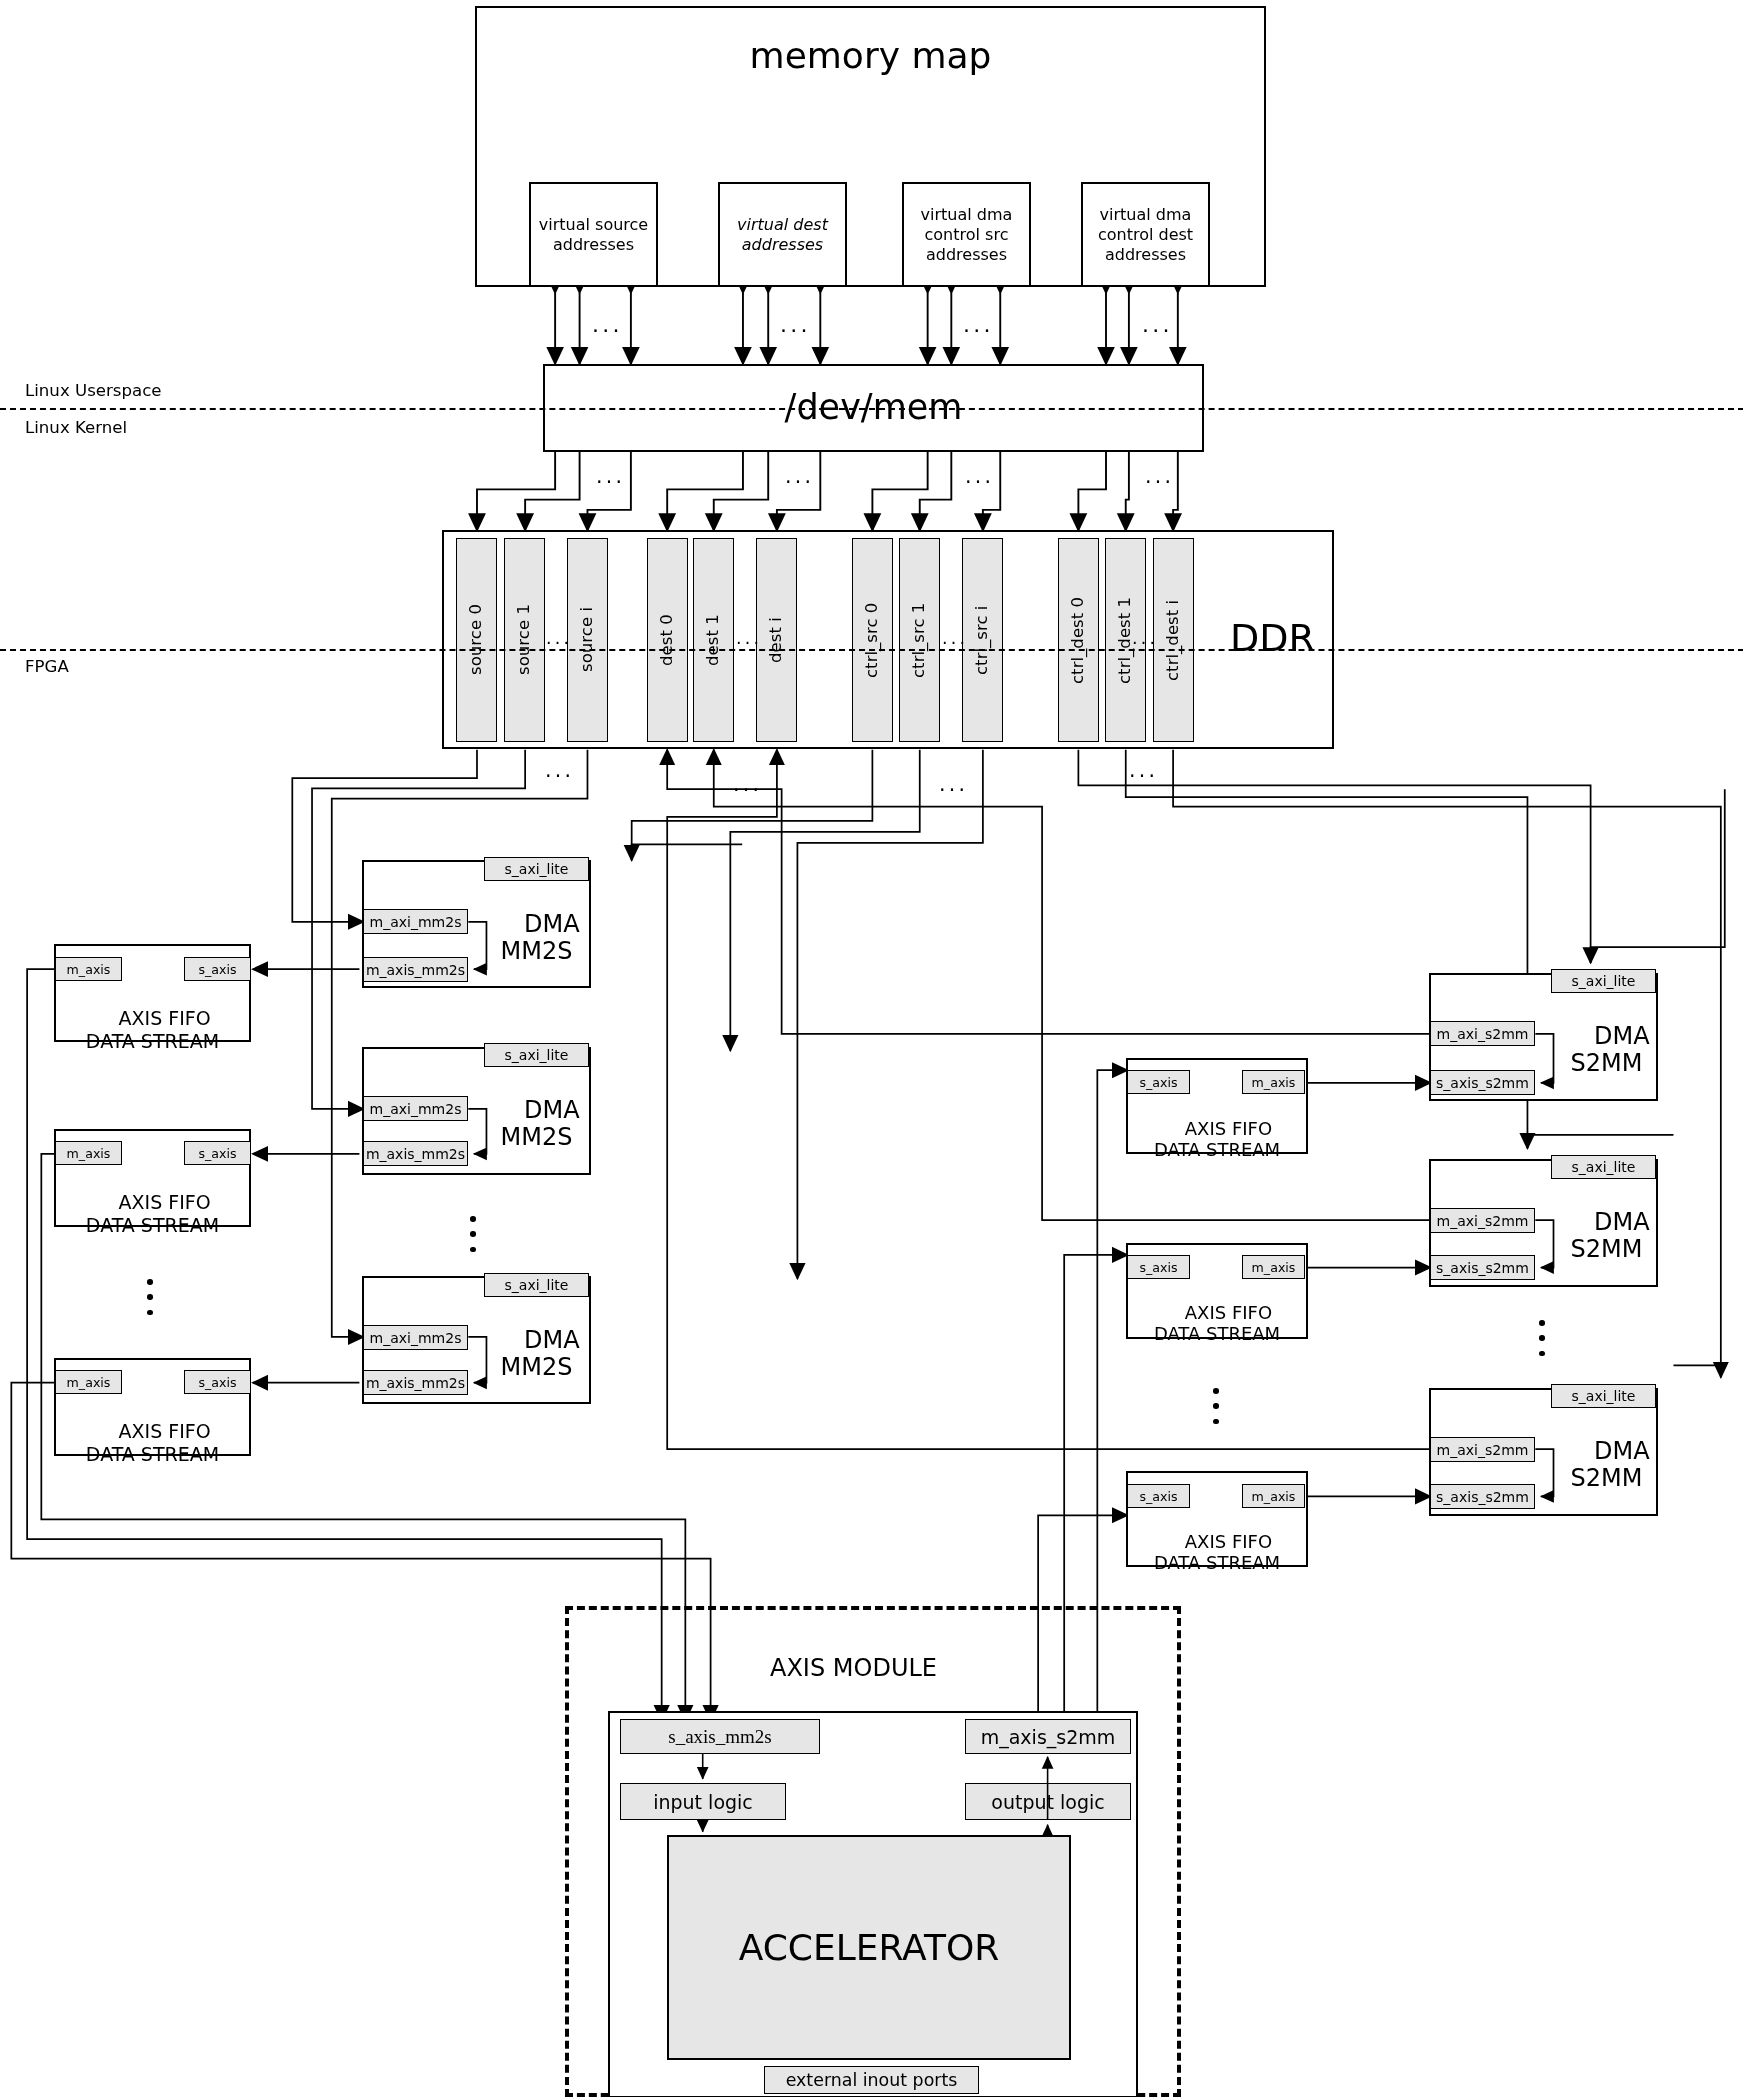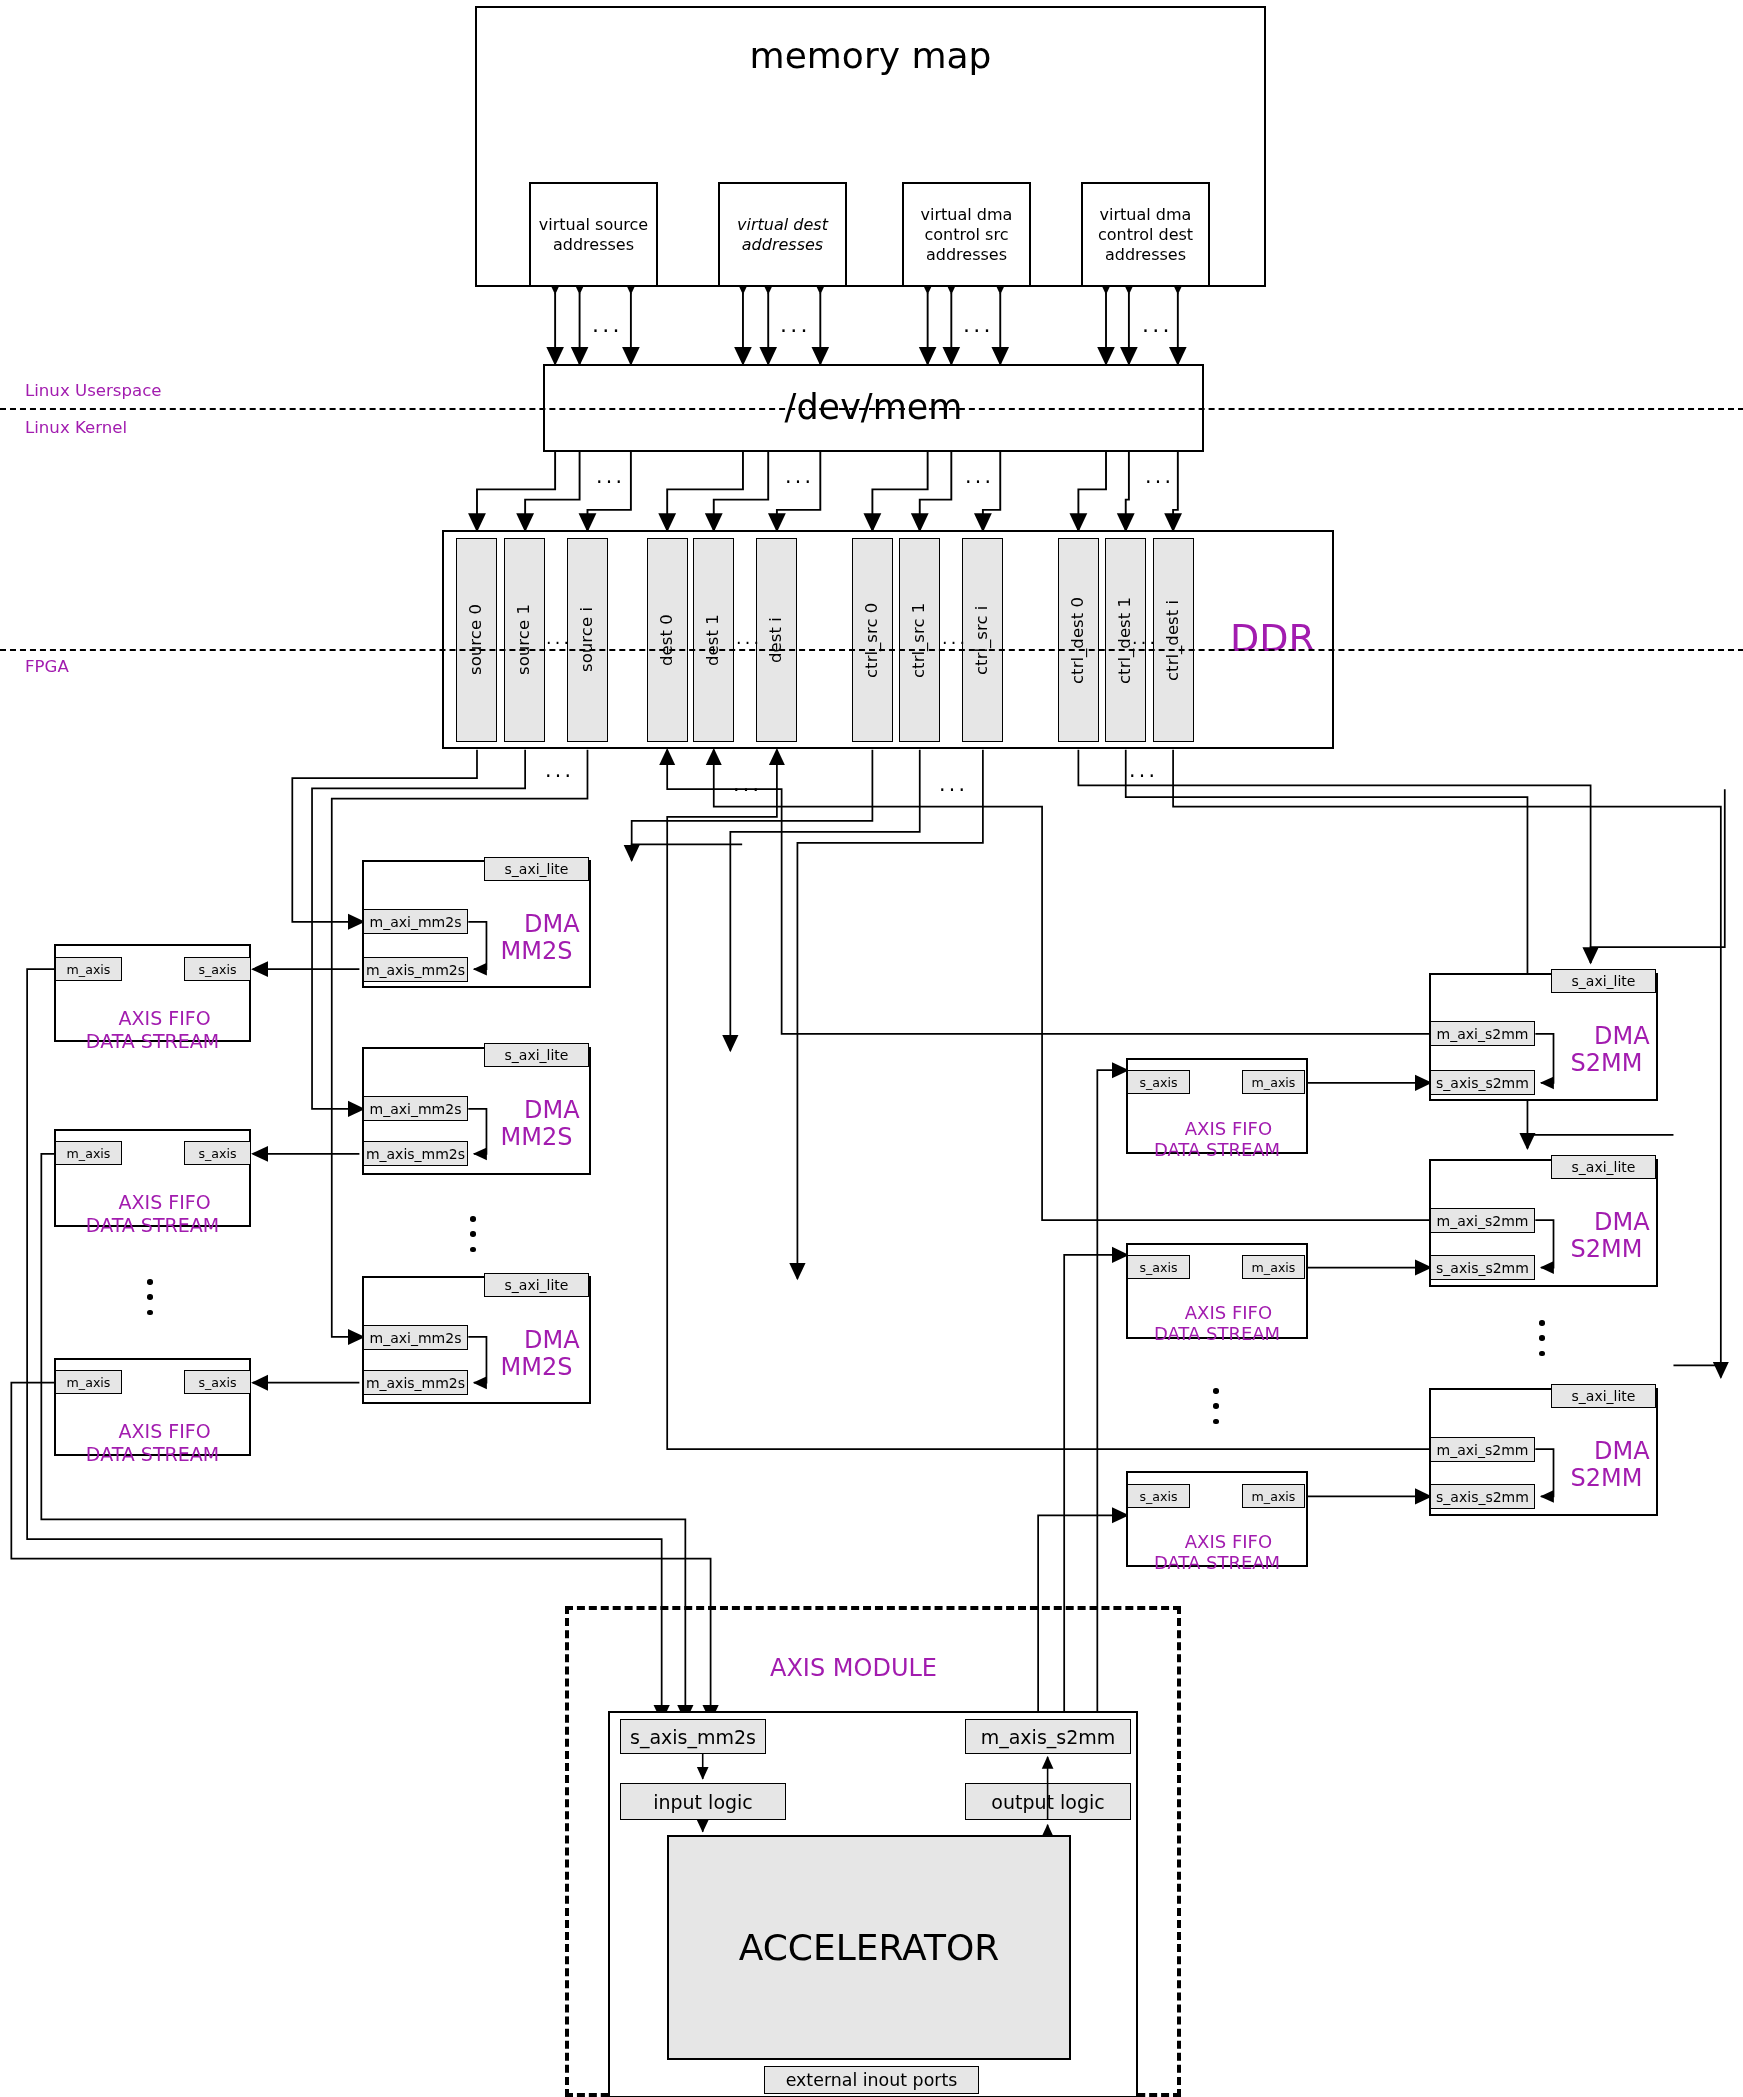--- a/index.html
+++ b/index.html
@@ -2,21 +2,21 @@
 <html style="font-size:12.6px"><head>
 <meta charset="utf-8">
 <style>
   html,body{margin:0;padding:0;background:#fff;}
   body{font-family:"DejaVu Sans","Liberation Sans",sans-serif;}
   #root{position:relative;width:1744px;height:2097px;background:#fff;overflow:hidden;}
   .box{position:absolute;box-sizing:border-box;background:#fff;border:2.4px solid #000;}
   .gray{background:#e6e6e6;}
   .ctr{display:flex;align-items:center;justify-content:center;text-align:center;line-height:1.25;}
   .vert{writing-mode:vertical-rl;transform:rotate(180deg);}
-  .lbl{position:absolute;color:#a21caf;white-space:pre;}
+  .lbl{position:absolute;color:#000000;white-space:pre;}
   .port{position:absolute;box-sizing:border-box;background:#e6e6e6;border:1.6px solid #000;display:flex;align-items:center;justify-content:center;}
   svg.wires{position:absolute;left:0;top:0;width:1744px;height:2097px;pointer-events:none;}
   .dots{position:absolute;letter-spacing:3.2px;color:#000;}
   .vdots{position:absolute;display:flex;flex-direction:column;align-items:center;justify-content:space-between;}
   .vdots i{width:5.5px;height:5.5px;background:#000;border-radius:50%;display:block;}
 </style>
 </head>
 <body>
 
 <div id="root">
@@ -406,21 +406,21 @@
     <i></i>
       <i></i>
       <i></i>
   </div>
 
   <div style="position:absolute;left:565px;top:1606px;width:616px;height:491px;border:4px dashed #000;box-sizing:border-box;"></div>
   <div class="lbl" style="left:770px;top:1654px;font-size:24px;">AXIS MODULE</div>
 
   <div class="box" style="left:608px;top:1711px;width:530px;height:387px;"></div>
 
-  <div class="port" style="left:620px;top:1719px;width:146px;height:35px;font-size:19px;">
+  <div class="port" style="left:620px;top:1719px;width:200px;height:35px;font-size:19px;font-family:Liberation Serif, serif;">
     <span>s_axis_mm2s</span>
     </div>
   <div class="port" style="left:965px;top:1719px;width:166px;height:35px;font-size:19px;">
     <span>m_axis_s2mm</span>
     </div>
 
   <div class="port" style="left:620px;top:1783px;width:166px;height:37px;font-size:19px;">
     <span>input logic</span>
     </div>
   <div class="port" style="left:965px;top:1783px;width:166px;height:37px;font-size:19px;">

